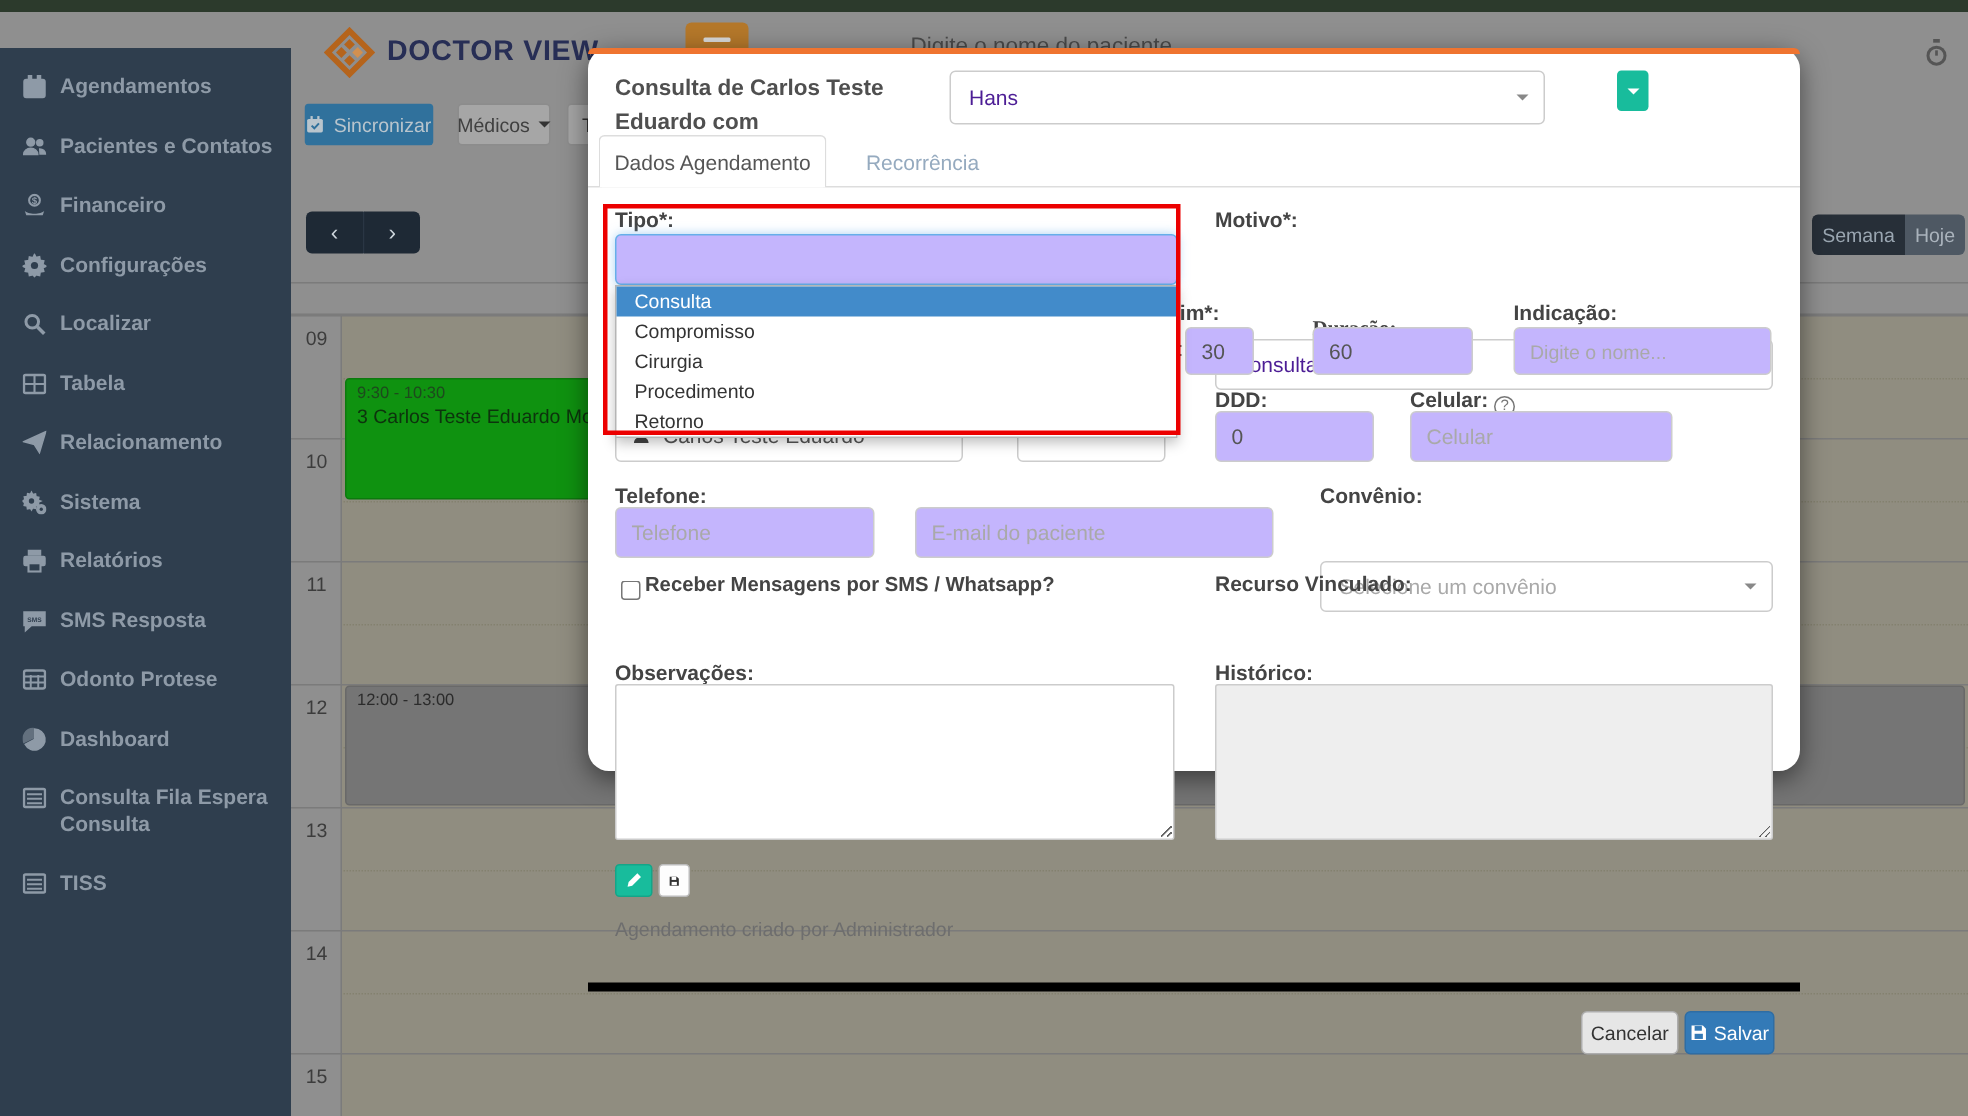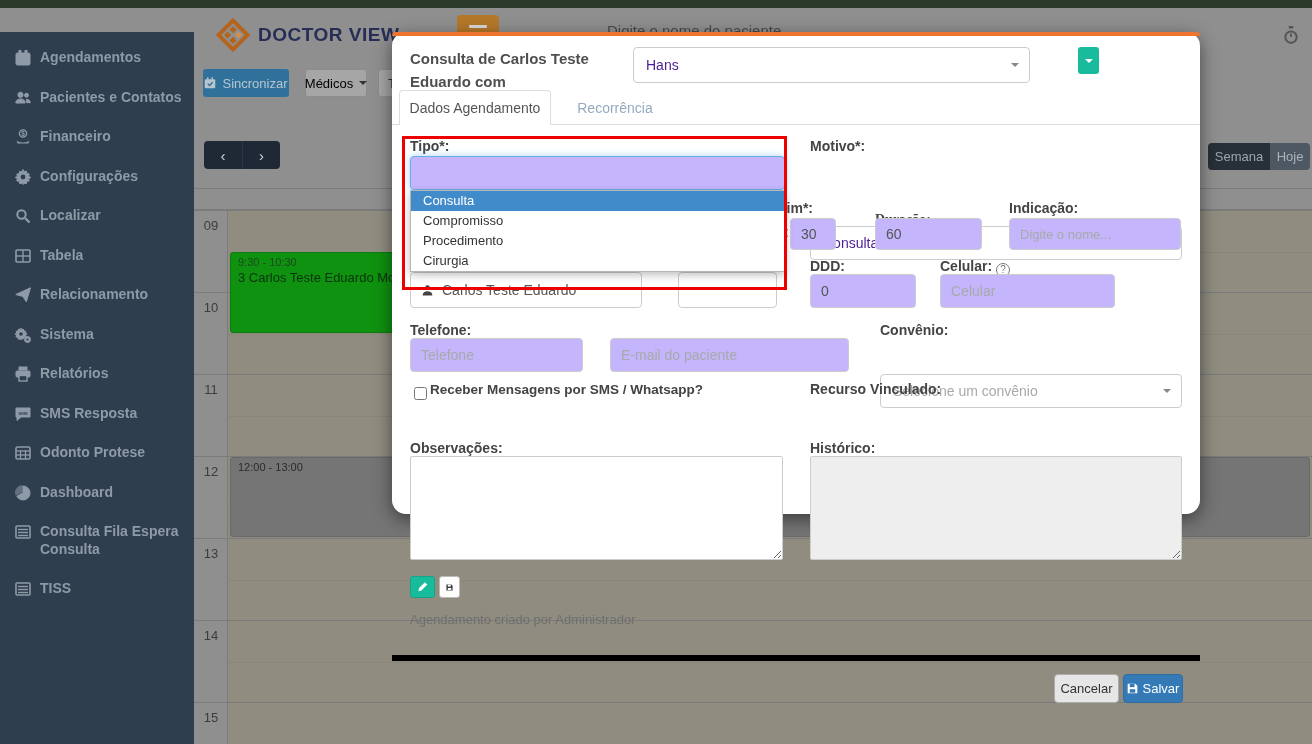--- a/index.html
+++ b/index.html
@@ -18,21 +18,21 @@
   #logo{left:22px;top:10px;display:flex;align-items:center;gap:8px;}
   #logo-text{font-size:19px;font-weight:800;letter-spacing:.5px;color:#272e55;}
   #hamburger{left:263px;top:7px;width:42px;height:37px;background:#b5782a;border-radius:4px;border:none;display:flex;flex-direction:column;justify-content:center;align-items:center;gap:4px;cursor:pointer;}
   #hamburger span{display:block;width:18px;height:3px;background:#d9d9d9;border-radius:1px;}
   #search-text{left:413px;top:14px;font-size:15px;color:#4a4a4a;}
   #stopwatch{right:12px;top:18px;}
 
   
   .btn{border-radius:3px;font-size:13px;display:inline-flex;align-items:center;justify-content:center;gap:6px;cursor:pointer;border:1px solid transparent;}
   #btn-sync{left:9px;top:61px;width:86px;height:28px;background:#30719c;color:#b9c5cd;}
-  #btn-medicos{left:111px;top:61px;width:62px;height:28px;background:#a6a6a6;border-color:#8c8c8c;color:#000000;}
+  #btn-medicos{left:111px;top:61px;width:62px;height:28px;background:#a6a6a6;border-color:#8c8c8c;color:#404040;}
   #btn-partial{left:184px;top:61px;width:40px;height:28px;background:#a6a6a6;border-color:#8c8c8c;color:#333;justify-content:flex-start;padding-left:9px;}
   .caret{width:0;height:0;border-left:4px solid transparent;border-right:4px solid transparent;border-top:4px solid #333;display:inline-block;}
   #cal-nav{left:10px;top:133px;display:flex;}
   .nav-btn{width:38px;height:28px;background:#1e2935;color:#cdd5dc;font-size:15px;display:flex;align-items:center;justify-content:center;cursor:pointer;}
   .nav-btn:first-child{border-radius:4px 0 0 4px;}
   .nav-btn:last-child{border-radius:0 4px 4px 0;border-left:1px solid #2a3644;}
   #view-btns{left:1014px;top:135px;display:flex;height:27px;}
   #btn-semana{background:#272f38;color:#9aa6b1;width:62px;border-radius:4px 0 0 4px;display:flex;align-items:center;justify-content:center;font-size:13px;cursor:pointer;}
   #btn-hoje{background:#4e5863;color:#aab3bc;width:40px;border-radius:0 4px 4px 0;display:flex;align-items:center;justify-content:center;font-size:13px;cursor:pointer;}
 
@@ -331,22 +331,23 @@
     <div id="tabs" class="abs">
       <div id="tab-active">Dados Agendamento</div>
       <div id="tab-inactive">Recorrência</div>
     </div>
 
     <span class="lbl" style="left:18px;top:106px;">Tipo*:</span>
     <input id="tipo-input" class="inp" value="" style="">
     <div id="tipo-list">
       <div class="opt hl">Consulta</div>
       <div class="opt">Compromisso</div>
+      <div class="opt">Cirurgia</div>
       <div class="opt">Procedimento</div>
-      <div class="opt">Cirurgia</div>
+      <div class="opt">Retorno</div>
     </div>
 
     <div id="paciente-box" class="abs">
       <svg width="13" height="13" viewBox="0 0 16 16" fill="#444">
           <circle cx="8" cy="4.5" r="3"></circle>
           <path d="M2 14c0-3.4 2.7-5 6-5s6 1.6 6 5z"></path>
         </svg>
       <span>Carlos Teste Eduardo</span>
     </div>
     <div id="inicio-box" class="abs"></div>

